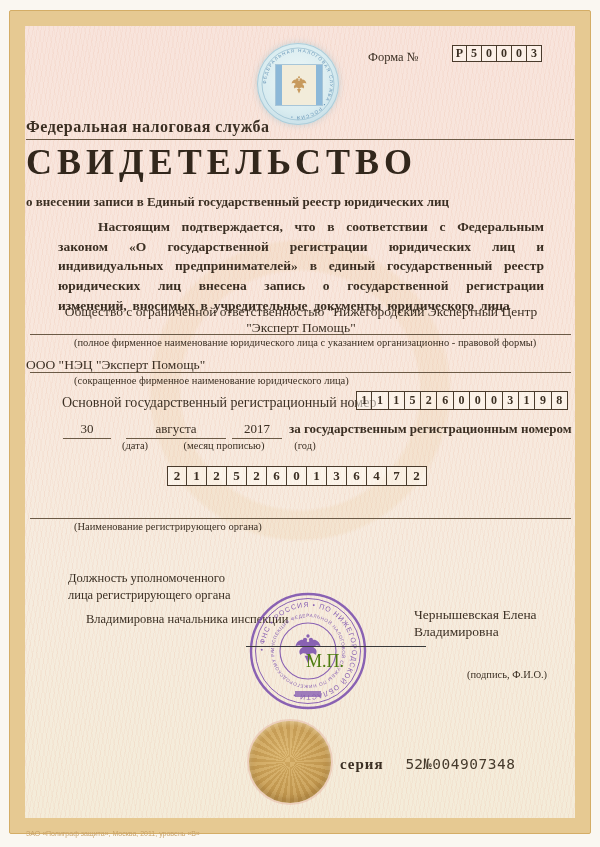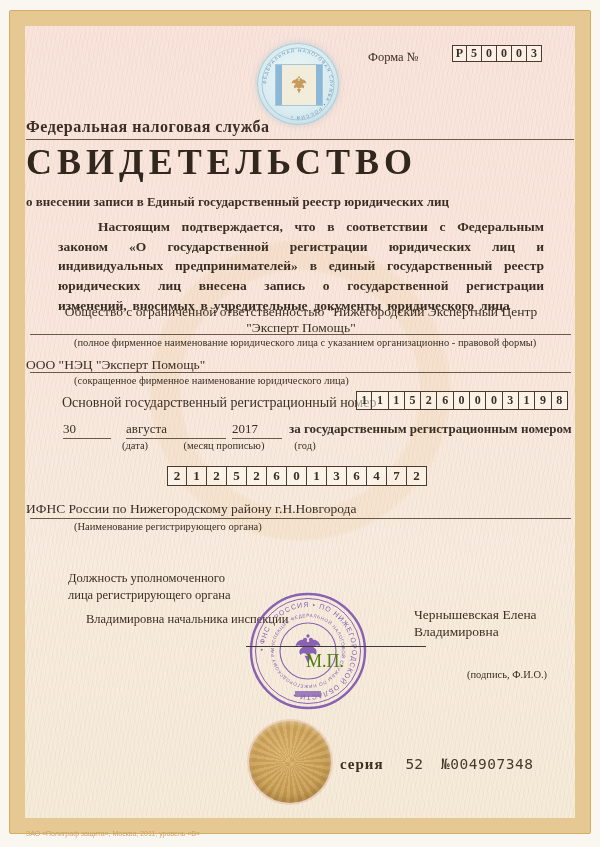--- a/index.html
+++ b/index.html
@@ -67,21 +67,21 @@
   .cap{font-size:10.5px;margin-left:48px;}
   .cap-full{top:337px;}
   .shortname{top:357px;font-size:13.5px;}
   .line-short{left:30px;width:541px;top:372px;}
   .cap-short{top:375px;}
 
   .ogrn-label{left:62px;top:395px;font-size:14px;}
   .ogrn-boxes{left:356px;top:391px;}
   .ogrn-boxes span{width:16.3px;height:19px;}
 
-  .fld{text-align:left;font-size:13px;}
+  .fld{text-align:center;font-size:13px;}
   .fld-day{left:63px;width:48px;top:421px;}
   .fld-month{left:126px;width:100px;top:421px;}
   .fld-year{left:232px;width:50px;top:421px;}
   .line-day{left:63px;width:48px;top:438px;}
   .line-month{left:126px;width:100px;top:438px;}
   .line-year{left:232px;width:50px;top:438px;}
   .cap-day{left:63px;width:48px;top:440px;text-align:center;}
   .cap-month{left:126px;width:100px;top:440px;text-align:center;}
   .cap-year{left:232px;width:50px;top:440px;text-align:center;}
   .grn-label{left:289px;top:421px;font-size:13px;font-weight:bold;white-space:nowrap;}
@@ -104,21 +104,21 @@
 
   .goldseal{left:249px;top:721px;width:82px;height:82px;border-radius:50%;
     background:
       repeating-conic-gradient(from 0deg, rgba(255,235,190,0.14) 0deg 6deg, rgba(140,100,40,0.10) 6deg 12deg),
       radial-gradient(circle at 45% 40%, #d9b26a 0%, #c79d54 55%, #b28742 100%);
     box-shadow:0 0 0 2px rgba(232,190,170,0.6), inset 0 2px 5px rgba(255,240,200,0.5), inset 0 -3px 6px rgba(120,85,30,0.4);
   }
   .series-row{left:340px;top:756px;display:flex;align-items:baseline;}
   .series-label{font-size:15px;font-weight:bold;letter-spacing:1px;}
   .series-region{margin-left:22px;font-family:"DejaVu Sans Mono", monospace;font-size:14.5px;color:#453a2c;}
-  .series-number{margin-left:18px;font-family:"DejaVu Sans Mono", monospace;font-size:14.5px;color:#453a2c;letter-spacing:0.5px;}
+  .series-number{font-family:"DejaVu Sans Mono", monospace;font-size:14.5px;color:#453a2c;letter-spacing:0.5px;}
   .imprint{left:26px;top:830px;font-size:7px;color:#c8a268;font-family:"Liberation Sans", sans-serif;}
 </style>
 </head>
 <body>
 
 <div class="page">
   <div class="frame"></div>
   <div class="inner"></div>
 
   <div class="abs emblem">
@@ -206,21 +206,20 @@
       <span>6</span>
       <span>0</span>
       <span>1</span>
       <span>3</span>
       <span>6</span>
       <span>4</span>
       <span>7</span>
       <span>2</span>
     </div>
 
-  <div class="abs ctr authority">ИФНС России по Нижегородскому району г.Н.Новгорода</div>
   <div class="abs rule line-auth"></div>
   <div class="abs ctr cap cap-auth">(Наименование регистрирующего органа)</div>
 
   <div class="abs role-label">Должность уполномоченного
 лица регистрирующего органа</div>
   <div class="abs position">Владимировна начальника инспекции</div>
 
   <svg class="abs stamp" viewBox="0 0 120 120">
     <defs>
       <path id="stampOuter" d="M60,60 m-44,0 a44,44 0 1,1 88,0 a44,44 0 1,1 -88,0"></path>

